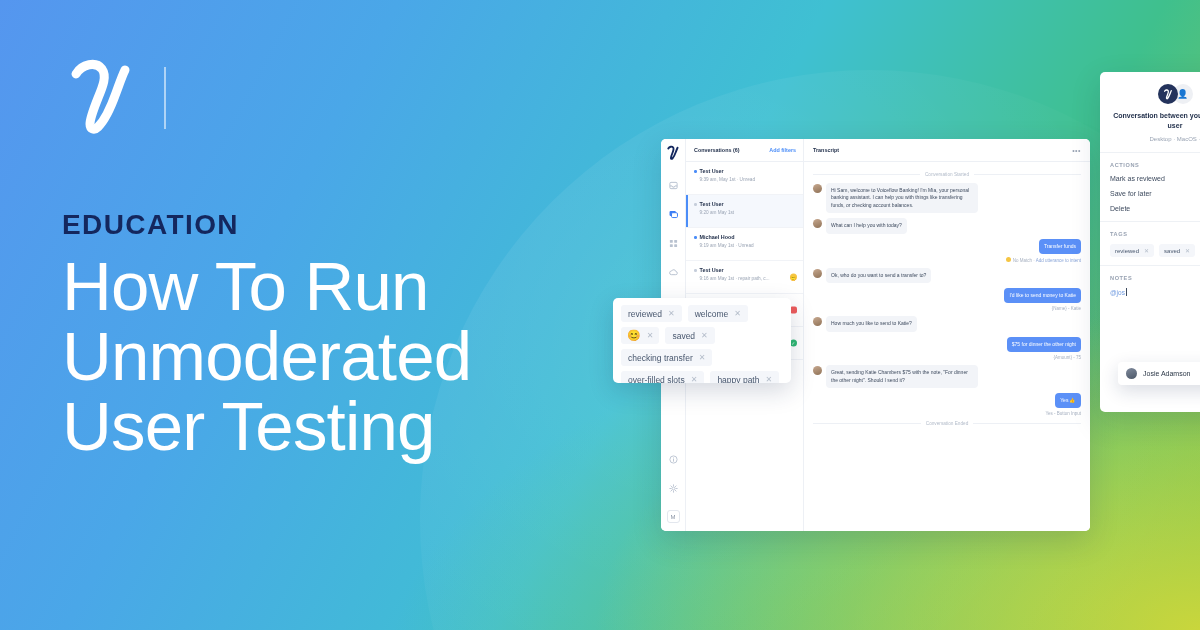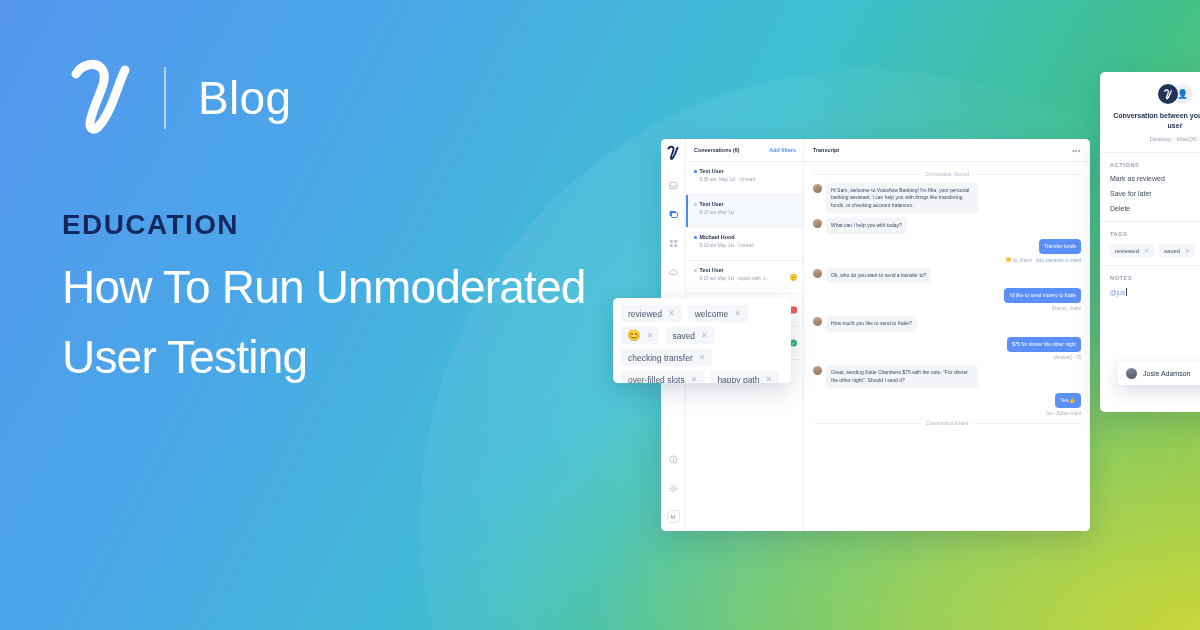--- a/index.html
+++ b/index.html
@@ -42,21 +42,21 @@
   .logo-blog {
     color: #fff; font-size: 46px; font-weight: 400; letter-spacing: .3px;
   }
 
   .eyebrow {
     position: absolute; left: 62px; top: 209px;
     color: #14275e; font-size: 28px; font-weight: 700; letter-spacing: 1.4px;
   }
   .headline {
     position: absolute; left: 62px; top: 252px; width: 560px;
-    color: #fff; font-size: 46px; font-weight: 400;
+    color: #fff; font-size: 69px; font-weight: 400;
     line-height: 70px; letter-spacing: -.8px;
   }
 
   
   .app {
     position: absolute; left: 661px; top: 139px;
     width: 429px; height: 392px;
     background: #fff; border-radius: 5px;
     box-shadow: 0 10px 30px rgba(20,40,80,.16);
     display: flex; overflow: hidden;
@@ -236,21 +236,20 @@
 <div class="bg"></div>
 <div class="bg-swoosh"></div>
 
 <div class="logo-row">
   <div class="logo-mark">
     <svg viewBox="0 0 74 80" fill="none">
       <path d="M12 16c6-10 20-13 26-5 5 7 1 17-4 29-4 10-8 20-8 26 0 5 4 7 8 3 6-6 13-20 18-34 3-8 6-17 9-23" stroke="currentColor" stroke-width="9" stroke-linecap="round" fill="none"></path>
     </svg>
   </div>
   <div class="logo-div"></div>
-  <div class="logo-blog">Blog</div>
 </div>
 
 <div class="eyebrow">EDUCATION</div>
 <div class="headline">How To Run Unmoderated User Testing</div>
 
 <div class="app">
 
   <div class="rail">
     <div class="rail-logo">
       <svg viewBox="0 0 74 80" fill="none">

